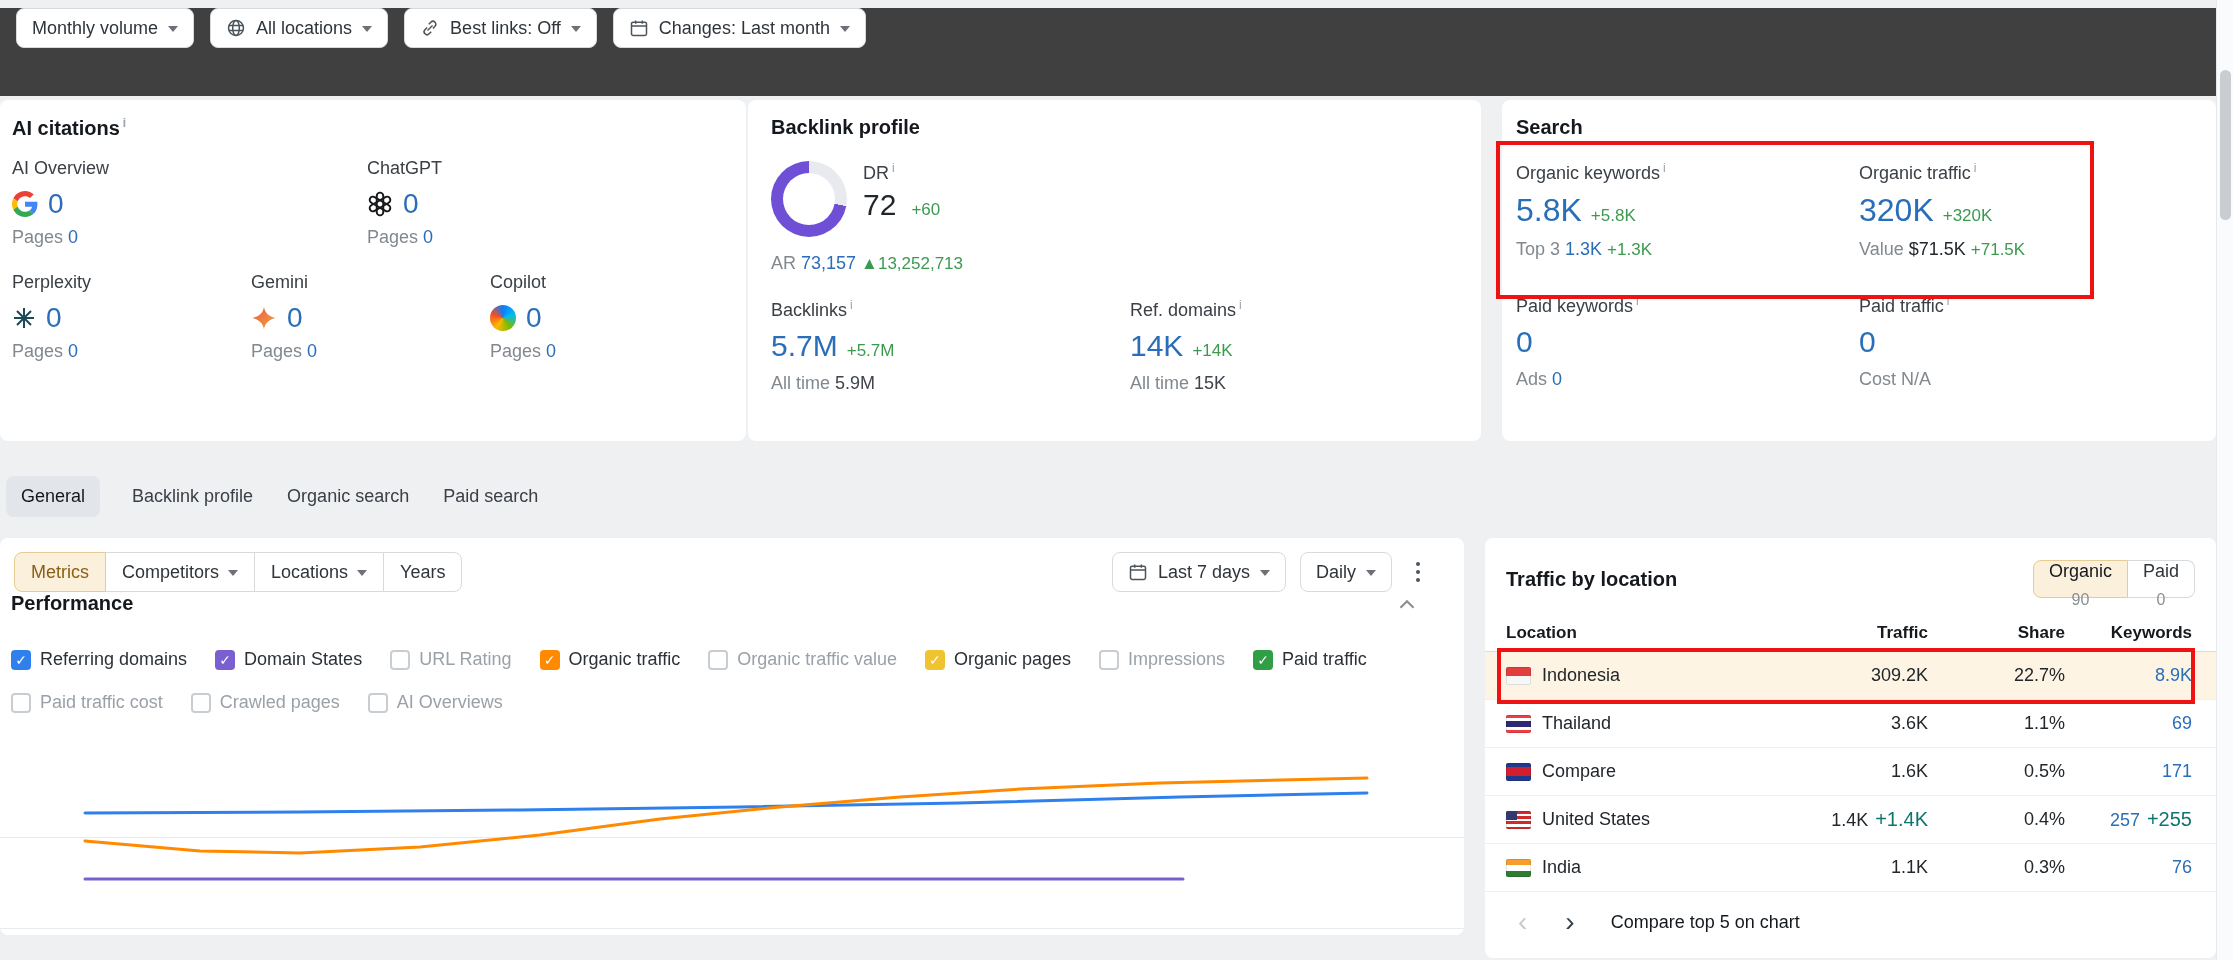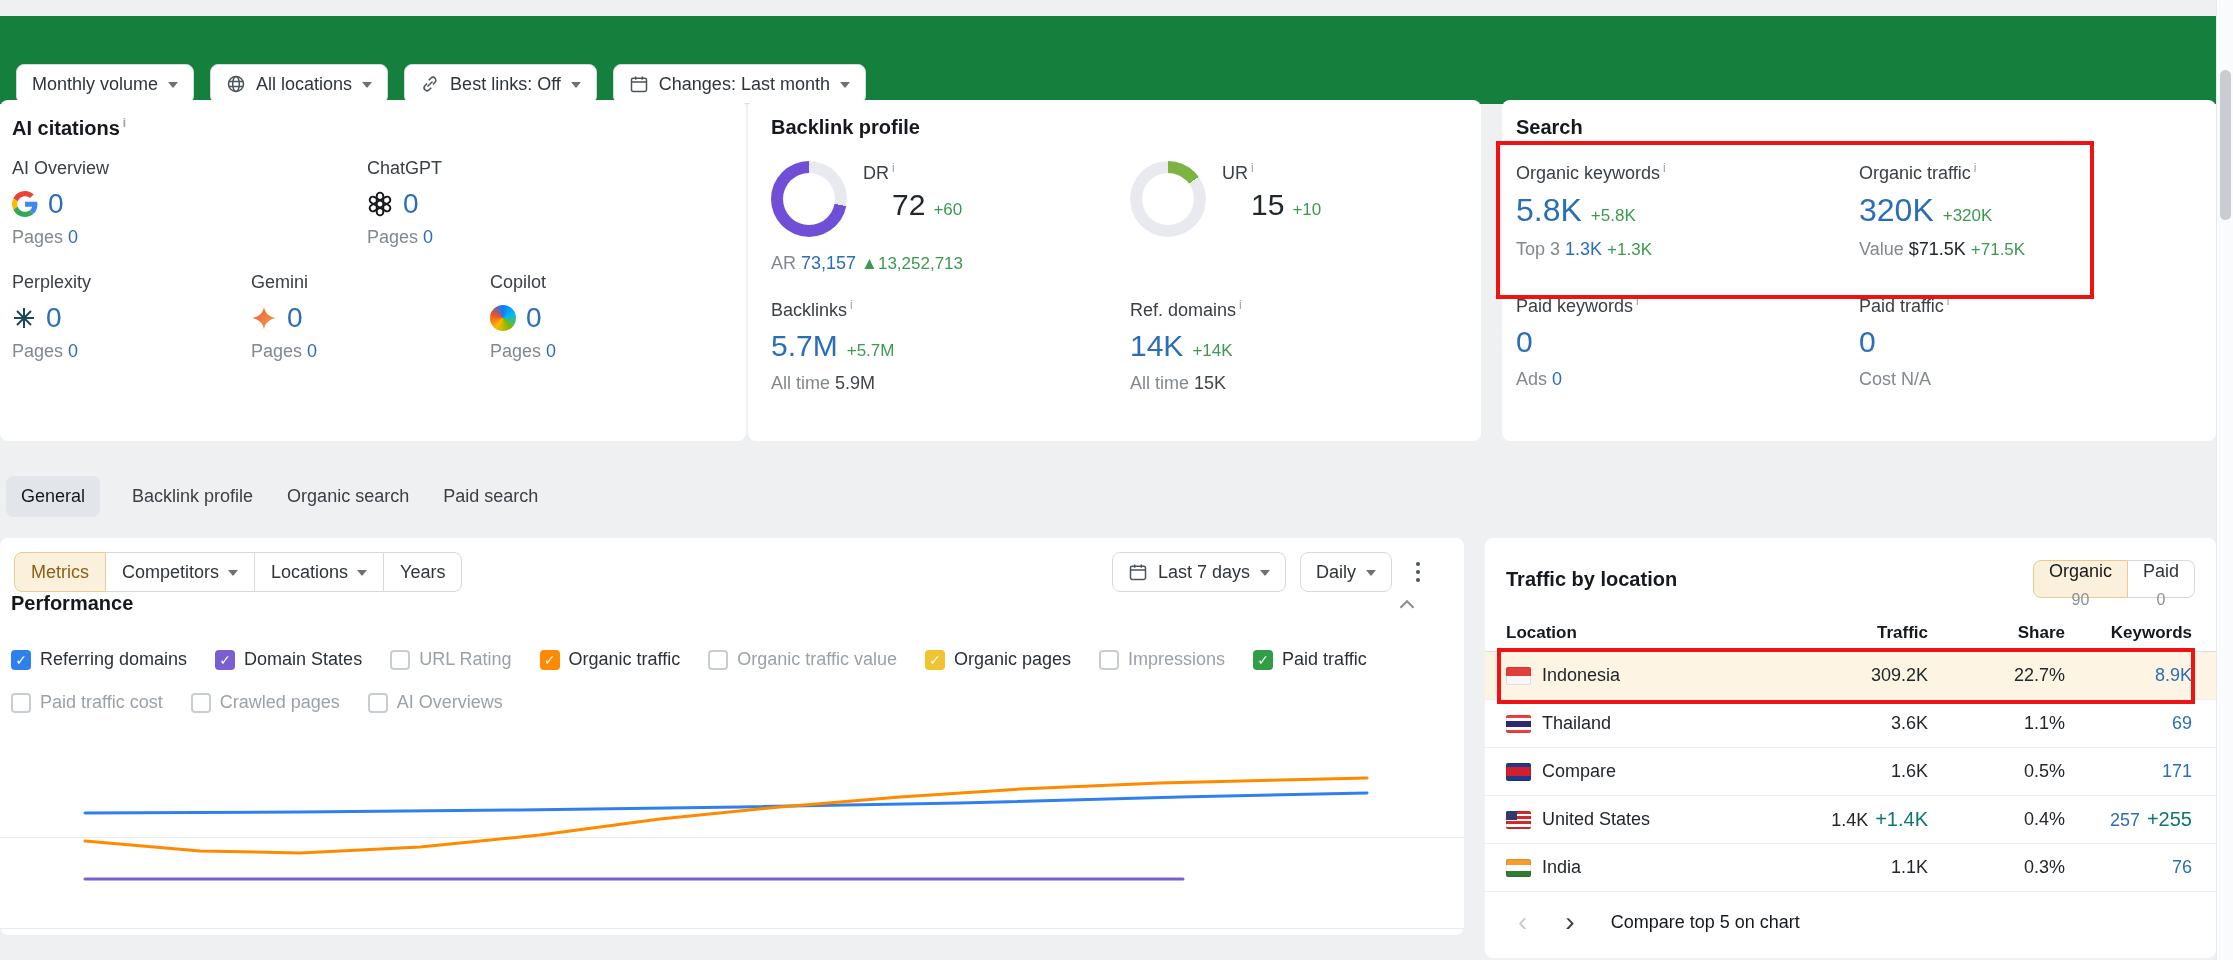--- a/index.html
+++ b/index.html
@@ -1,21 +1,21 @@
 <!DOCTYPE html>
 <html><head>
 <meta charset="utf-8">
 <style>
   * { margin:0; padding:0; box-sizing:border-box; }
   body { background:#eef0f2; font-family:"Liberation Sans", sans-serif; }
   .page { position:relative; width:2233px; height:960px; background:#eef0f2; overflow:hidden; }
 
   
-  .topbar { position:absolute; top:16px; left:0; width:2216px; height:88px; background:#15803d;
-            display:flex; align-items:flex-end; gap:16px; padding-left:16px; }
+  .topbar { position:absolute; top:8px; left:0; width:2216px; height:88px; background:#404040;
+            display:flex; align-items:flex-start; gap:16px; padding-left:16px; }
   .filter-btn { height:40px; border:1px solid #d7dadd; border-radius:8px; background:#fff;
             display:inline-flex; align-items:center; gap:10px; padding:0 15px;
             font-size:18px; color:#2f353b; cursor:pointer; }
   .caret { width:0; height:0; border-left:5px solid transparent; border-right:5px solid transparent;
            border-top:6px solid #6b7177; margin-top:2px; }
   .icn { display:inline-flex; align-items:center; }
   .icn svg { display:block; }
 
   
   .card { position:absolute; top:100px; height:341px; background:#fff; border-radius:8px; }
@@ -43,21 +43,21 @@
   .copilot-disk { width:26px; height:26px; border-radius:50%;
      background:conic-gradient(#0a7cff,#00bcf2,#7fba00,#ffb900,#f25022,#0a7cff); }
 
   
   .bl-top { margin-top:22px; display:flex; }
   .bl-col1 { width:359px; }
   .bl-col2 { width:300px; }
   .donut-row { display:flex; gap:16px; }
   .donut { position:relative; width:76px; height:76px; border-radius:50%; }
   .donut::after { content:""; position:absolute; inset:12px; background:#fff; border-radius:50%; }
-  .rating-val { display:flex; align-items:baseline; gap:8px; margin-top:4px;margin-left:29px; }
+  .rating-val { display:flex; align-items:baseline; gap:15px; margin-top:4px; }
   .rating-num { font-size:30px; color:#22272c; }
   .ar-line { margin-top:16px; font-size:18px; }
   .bl-bottom { margin-top:24px; display:flex; }
   .big-blue { font-size:30px; color:#2a6db8; text-decoration:none; cursor:pointer; }
   .stat-valrow { display:flex; align-items:baseline; gap:9px; margin-top:8px; }
   .alltime { margin-top:10px; font-size:18px; }
   .alltime b { font-weight:400; color:#3f454b; }
 
   
   .s-row { display:flex; }
@@ -294,34 +294,20 @@
               <span class="delta">+60</span>
             </div>
           </div>
         </div>
         <div class="ar-line">
           <span class="muted">AR</span>
           <a class="blue-link">73,157</a>
           <span class="delta">▲13,252,713</span>
         </div>
       </div>
-      <div class="bl-col2">
-        <div class="donut-row">
-          <div class="donut" id="ur-donut" style="background: conic-gradient(rgb(124, 179, 66) 0deg, rgb(124, 179, 66) 15%, rgb(233, 234, 239) 15%, rgb(233, 234, 239) 100%);"></div>
-          <div>
-            <div class="label-gray">
-              <span>UR</span><sup class="info">i</sup>
-            </div>
-            <div class="rating-val">
-              <span class="rating-num">15</span>
-              <span class="delta">+10</span>
-            </div>
-          </div>
-        </div>
-      </div>
     </div>
     <div class="bl-bottom">
       <div class="bl-col1">
         <div class="label-gray"><span>Backlinks</span><sup class="info">i</sup></div>
         <div class="stat-valrow">
           <a class="big-blue">5.7M</a>
           <span class="delta">+5.7M</span>
         </div>
         <div class="alltime"><span class="muted">All time</span> <b>5.9M</b></div>
       </div>

